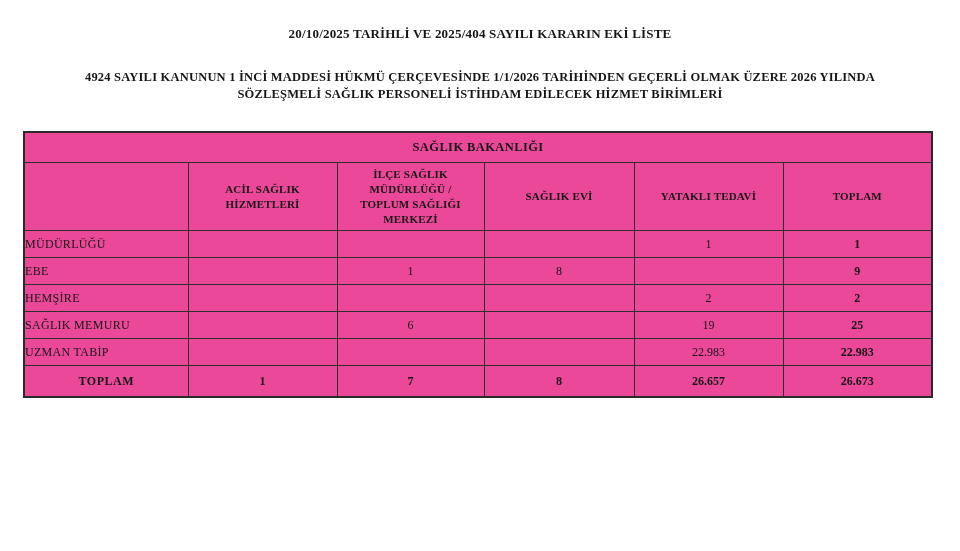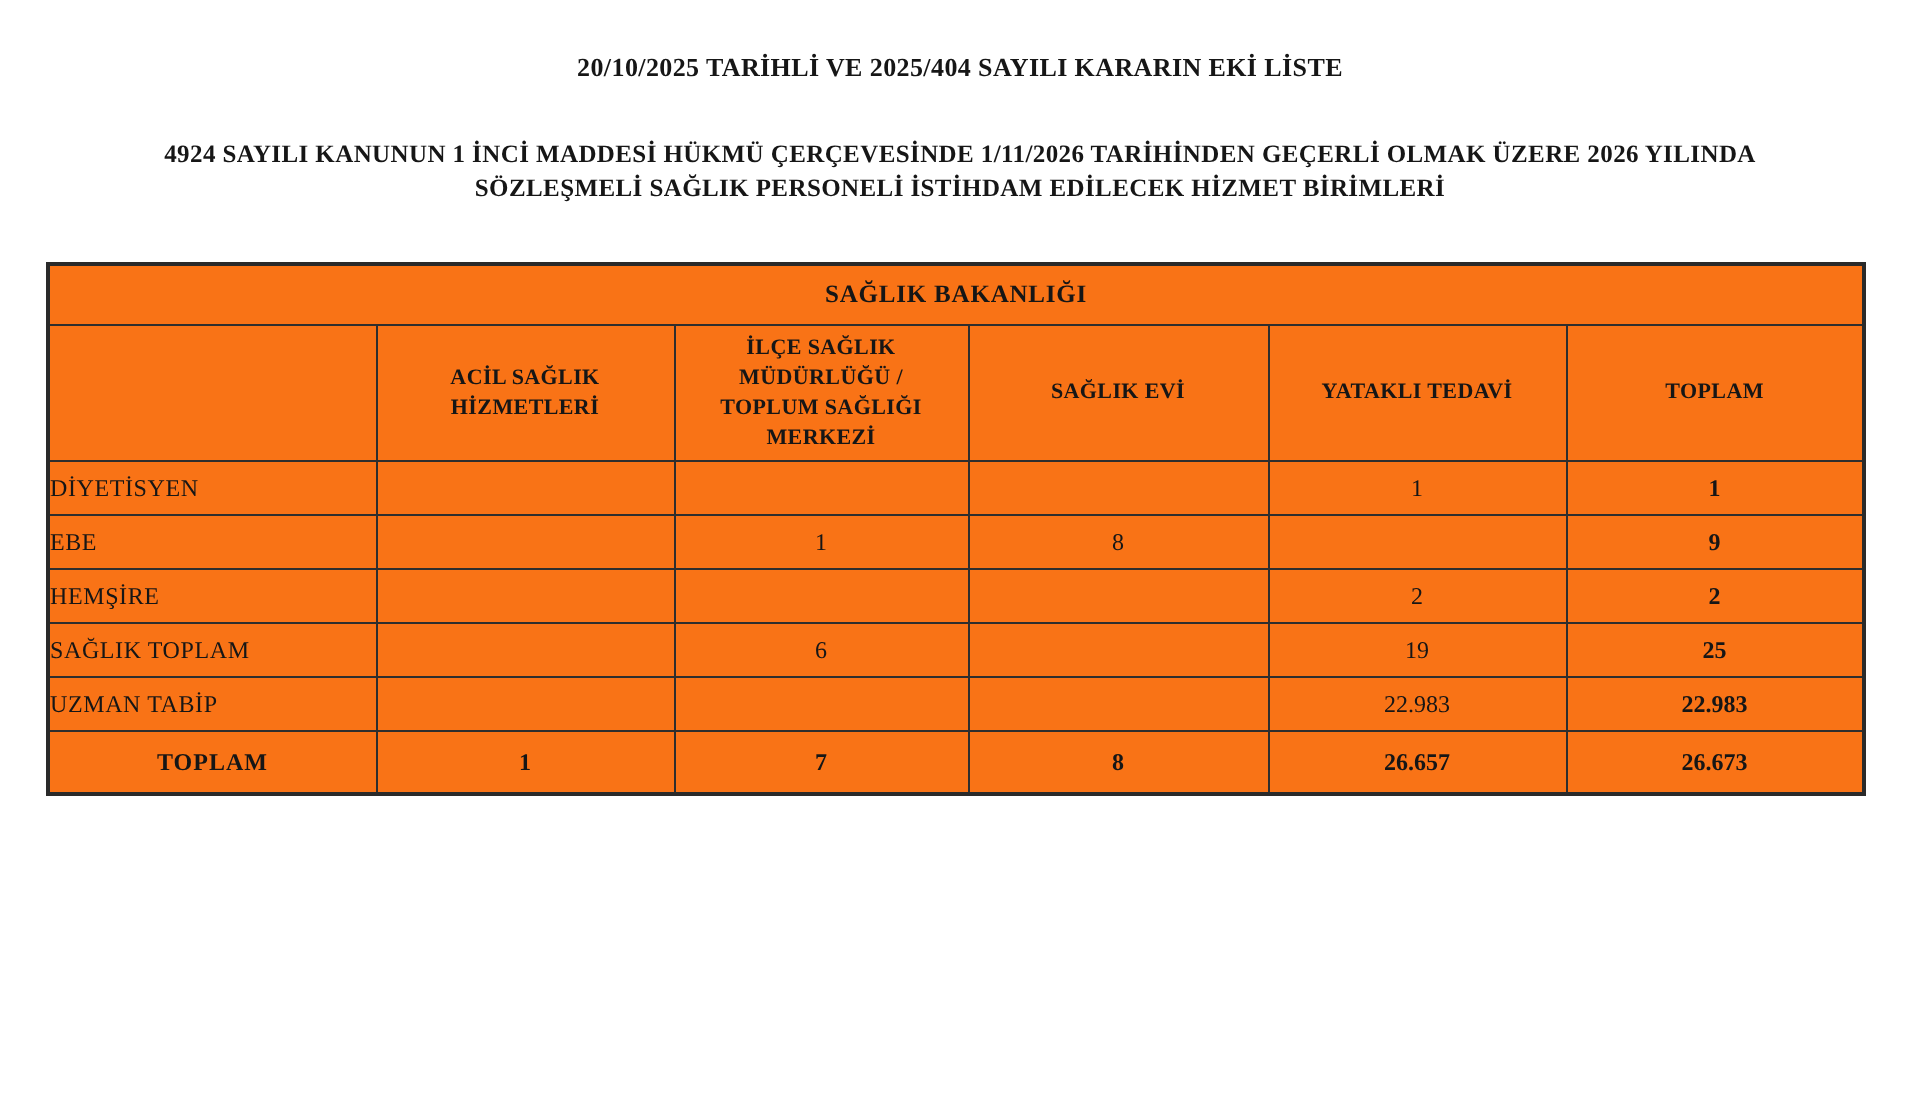--- a/index.html
+++ b/index.html
@@ -42,21 +42,21 @@
   }
   table.personnel col.c-unit    { width: 164px; }
   table.personnel col.c-acil    { width: 149px; }
   table.personnel col.c-ilce    { width: 147px; }
   table.personnel col.c-sevi    { width: 150px; }
   table.personnel col.c-yatakli { width: 149px; }
   table.personnel col.c-toplam  { width: 149px; }
   table.personnel td, table.personnel th {
     border: 1px solid #2e2e2e;
     padding: 0;
-    background: #f97316;
+    background: #ec4899;
     overflow: hidden;
   }
   tr.ministry-row td {
     height: 29px;
     text-align: center;
     font-weight: bold;
     font-size: 12.5px;
     letter-spacing: 0.4px;
   }
   tr.header-row th {
@@ -83,21 +83,21 @@
   td.toplam-col { font-weight: bold; }
   tr.total-row td { height: 30px; font-weight: bold; font-size: 12px; }
   tr.total-row td.label-cell { text-align: center; padding-left: 0; letter-spacing: 0.5px; }
 </style>
 </head>
 <body>
 
 <div class="doc-title">20/10/2025 TARİHLİ VE 2025/404 SAYILI KARARIN EKİ LİSTE</div>
 
 <div class="doc-subtitle">
-  <span>4924 SAYILI KANUNUN 1 İNCİ MADDESİ HÜKMÜ ÇERÇEVESİNDE 1/11/2026 TARİHİNDEN GEÇERLİ OLMAK ÜZERE 2026 YILINDA</span>
+  <span>4924 SAYILI KANUNUN 1 İNCİ MADDESİ HÜKMÜ ÇERÇEVESİNDE 1/1/2026 TARİHİNDEN GEÇERLİ OLMAK ÜZERE 2026 YILINDA</span>
   <span>SÖZLEŞMELİ SAĞLIK PERSONELİ İSTİHDAM EDİLECEK HİZMET BİRİMLERİ</span>
 </div>
 
 <table class="personnel">
   <colgroup>
     <col class="c-unit">
       <col class="c-acil">
       <col class="c-ilce">
     <col class="c-sevi">
       <col class="c-yatakli">
@@ -110,21 +110,21 @@
     <tr class="header-row">
       <th></th>
       <th>ACİL SAĞLIK HİZMETLERİ</th>
       <th>İLÇE SAĞLIK MÜDÜRLÜĞÜ / TOPLUM SAĞLIĞI MERKEZİ</th>
       <th>SAĞLIK EVİ</th>
       <th>YATAKLI TEDAVİ</th>
       <th>TOPLAM</th>
     </tr>
 
     <tr class="data-row">
-      <td class="label-cell">DİYETİSYEN</td>
+      <td class="label-cell">MÜDÜRLÜĞÜ</td>
       <td class="num-cell"></td>
       <td class="num-cell"></td>
       <td class="num-cell"></td>
       <td class="num-cell">1</td>
       <td class="num-cell toplam-col">1</td>
     </tr>
     <tr class="data-row">
       <td class="label-cell">EBE</td>
       <td class="num-cell"></td>
       <td class="num-cell">1</td>
@@ -134,21 +134,21 @@
     </tr>
     <tr class="data-row">
       <td class="label-cell">HEMŞİRE</td>
       <td class="num-cell"></td>
       <td class="num-cell"></td>
       <td class="num-cell"></td>
       <td class="num-cell">2</td>
       <td class="num-cell toplam-col">2</td>
     </tr>
     <tr class="data-row">
-      <td class="label-cell">SAĞLIK TOPLAM</td>
+      <td class="label-cell">SAĞLIK MEMURU</td>
       <td class="num-cell"></td>
       <td class="num-cell">6</td>
       <td class="num-cell"></td>
       <td class="num-cell">19</td>
       <td class="num-cell toplam-col">25</td>
     </tr>
     <tr class="data-row">
       <td class="label-cell">UZMAN TABİP</td>
       <td class="num-cell"></td>
       <td class="num-cell"></td>

